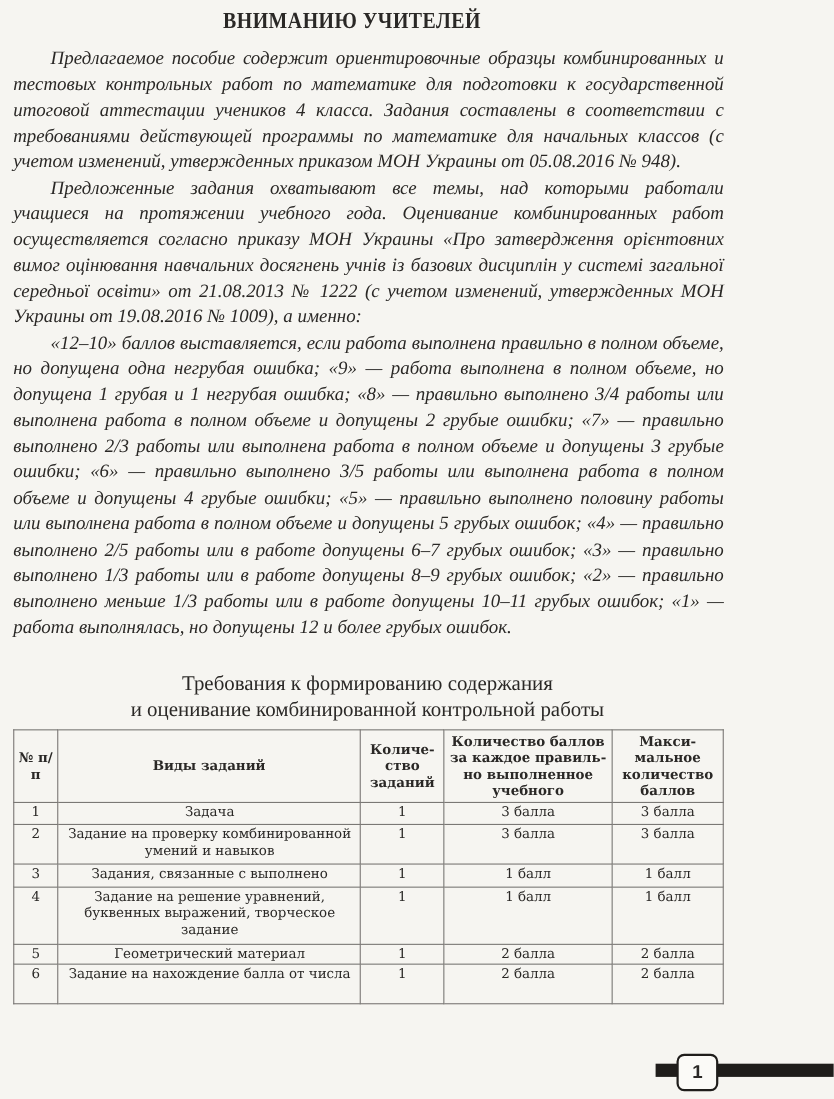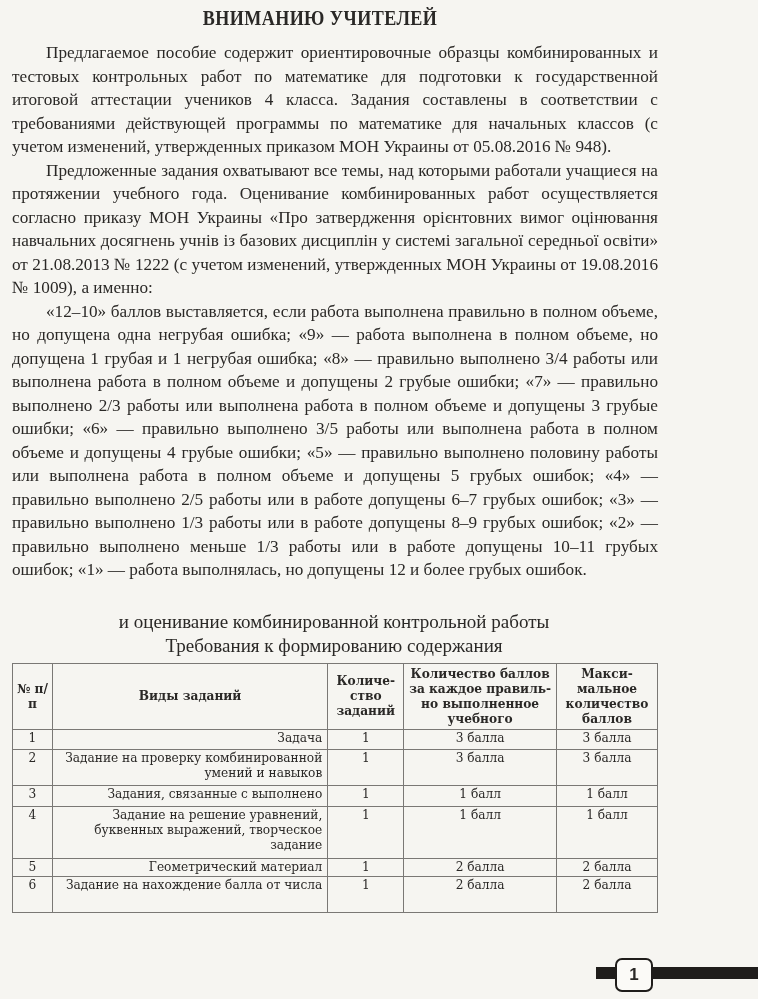--- a/index.html
+++ b/index.html
@@ -11,39 +11,39 @@
   }
   .title {
     position: absolute; left: 0; width: 640px; top: 6px;
     text-align: center; font-family: "Liberation Serif", serif;
     font-size: 21px; font-weight: bold; letter-spacing: 0.5px;
     transform: scaleX(0.86); transform-origin: center;
   }
   .body-text {
     position: absolute; left: 12px; width: 646px; top: 41px;
     font-family: "Liberation Serif", serif;
-    font-size: 17.2px; line-height: 23.5px; text-align: justify;
+    font-size: 17.2px; line-height: 23.5px; text-align: justify; font-style: italic;
   }
   .body-text p { margin: 0; text-indent: 34px; }
   .table-title {
     position: absolute; left: 0; width: 668px; top: 610px;
     text-align: center; font-family: "Liberation Serif", serif;
     font-size: 19px; line-height: 24px; font-weight: normal;
   }
   table.req {
     position: absolute; left: 12px; top: 663px; width: 646px;
     border-collapse: collapse; font-family: "DejaVu Serif", serif;
     font-size: 12.2px; line-height: 15px;
   }
   table.req th, table.req td {
     border: 1.5px solid #7a7875; vertical-align: top; padding: 1px 5px;
   }
   table.req th { font-weight: bold; text-align: center; vertical-align: middle; padding: 2px 3px; }
   table.req td.num, table.req td.cnt, table.req td.pts, table.req td.max { text-align: center; }
-  table.req td.task { text-align: right; padding-left: 6px; }
+  table.req td.task { text-align: center; padding-left: 6px; }
   .col-num { width: 40px; } .col-task { width: 276px; } .col-cnt { width: 76px; }
   .col-pts { width: 153px; } .col-max { width: 101px; }
   .hdr { height: 66px; }
   .footer-bar {
     position: absolute; left: 596px; top: 967px; width: 162px; height: 12px; background: #1f1d1b;
   }
   .page-num {
     position: absolute; left: 615px; top: 958px; width: 34px; height: 30px;
     background: #fbfaf7; border: 2px solid #1f1d1b; border-radius: 7px;
     text-align: center; line-height: 30px; font-family: "Liberation Sans", sans-serif;
@@ -55,22 +55,22 @@
 
 <div class="title">ВНИМАНИЮ УЧИТЕЛЕЙ</div>
 
 <div class="body-text">
   <p>Предлагаемое пособие содержит ориентировочные образцы комбинированных и тестовых контрольных работ по математике для подготовки к государственной итоговой аттестации учеников 4 класса. Задания составлены в соответствии с требованиями действующей программы по математике для начальных классов (с учетом изменений, утвержденных приказом МОН Украины от 05.08.2016 № 948).</p>
   <p>Предложенные задания охватывают все темы, над которыми работали учащиеся на протяжении учебного года. Оценивание комбинированных работ осуществляется согласно приказу МОН Украины «Про затвердження орієнтовних вимог оцінювання навчальних досягнень учнів із базових дисциплін у системі загальної середньої освіти» от 21.08.2013 № 1222 (с учетом изменений, утвержденных МОН Украины от 19.08.2016 № 1009), а именно:</p>
   <p>«12–10» баллов выставляется, если работа выполнена правильно в полном объеме, но допущена одна негрубая ошибка; «9» — работа выполнена в полном объеме, но допущена 1 грубая и 1 негрубая ошибка; «8» — правильно выполнено 3/4 работы или выполнена работа в полном объеме и допущены 2 грубые ошибки; «7» — правильно выполнено 2/3 работы или выполнена работа в полном объеме и допущены 3 грубые ошибки; «6» — правильно выполнено 3/5 работы или выполнена работа в полном объеме и допущены 4 грубые ошибки; «5» — правильно выполнено половину работы или выполнена работа в полном объеме и допущены 5 грубых ошибок; «4» — правильно выполнено 2/5 работы или в работе допущены 6–7 грубых ошибок; «3» — правильно выполнено 1/3 работы или в работе допущены 8–9 грубых ошибок; «2» — правильно выполнено меньше 1/3 работы или в работе допущены 10–11 грубых ошибок; «1» — работа выполнялась, но допущены 12 и более грубых ошибок.</p>
 </div>
 
 <div class="table-title">
+  <div>Требования к формированию содержания</div>
   <div>и оценивание комбинированной контрольной работы</div>
-  <div>Требования к формированию содержания</div>
 </div>
 
 <table class="req">
   <colgroup>
     <col class="col-num">
       <col class="col-task">
       <col class="col-cnt">
       <col class="col-pts">
       <col class="col-max">
   </colgroup>

